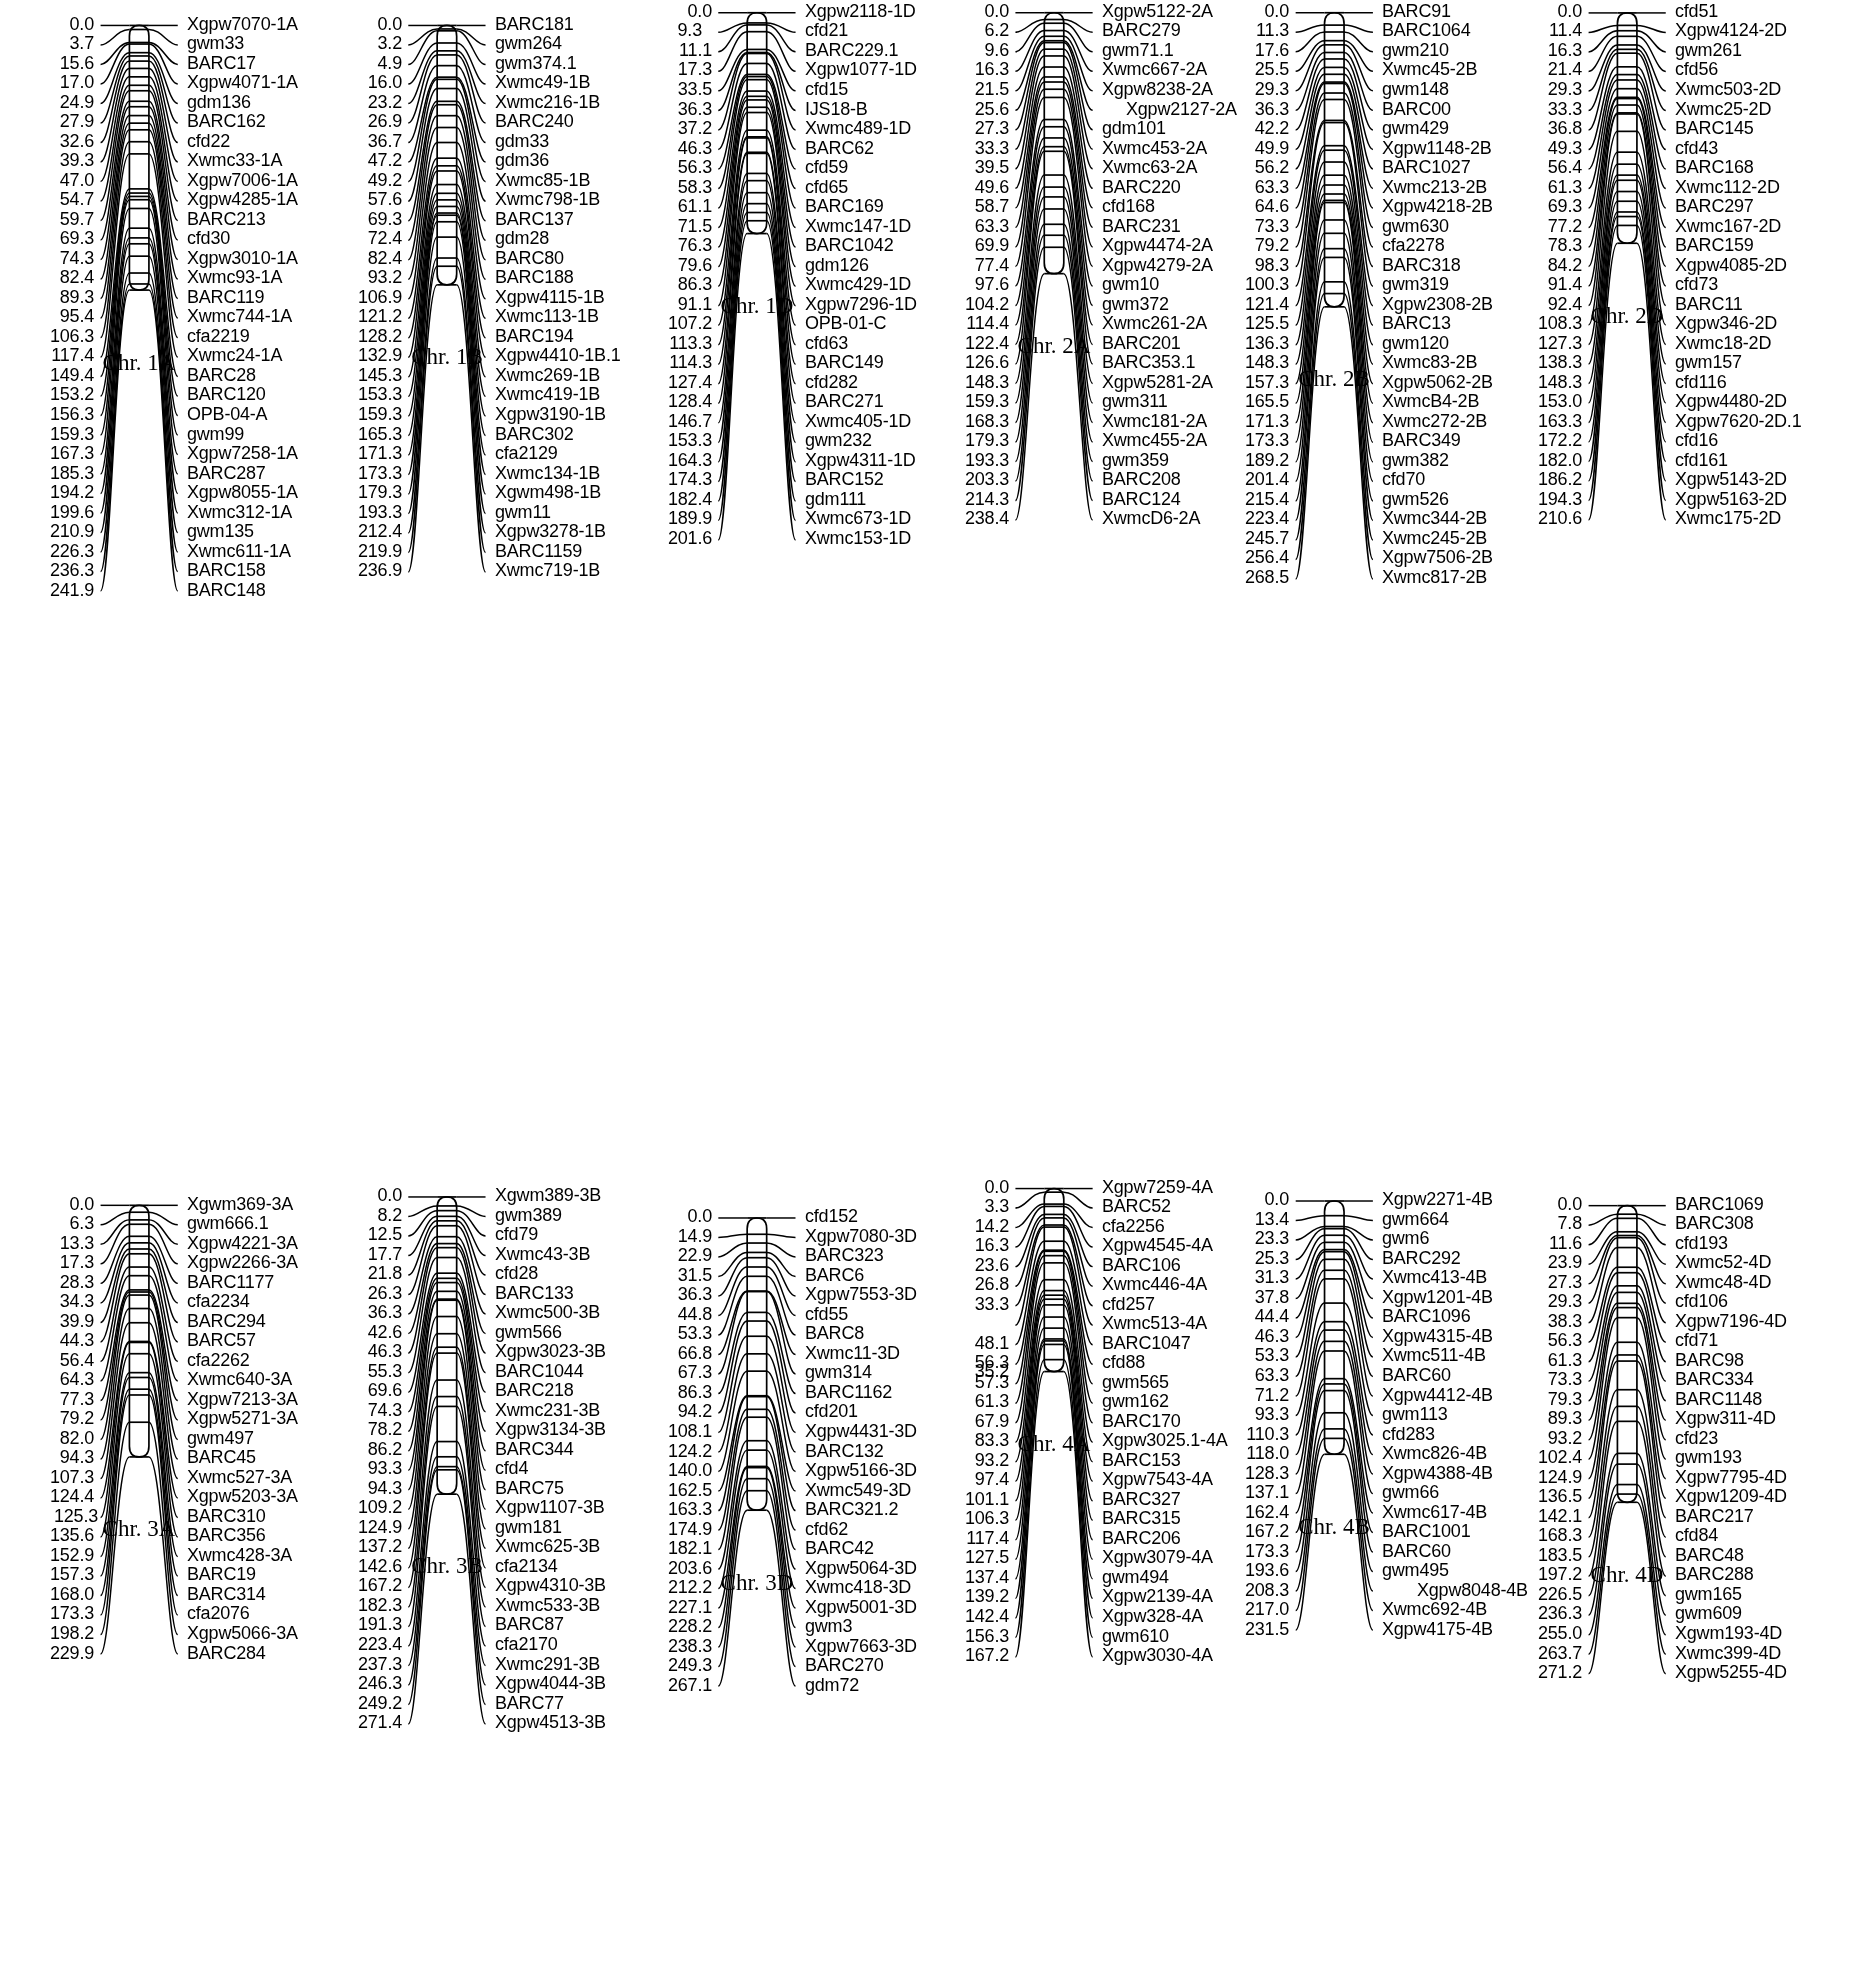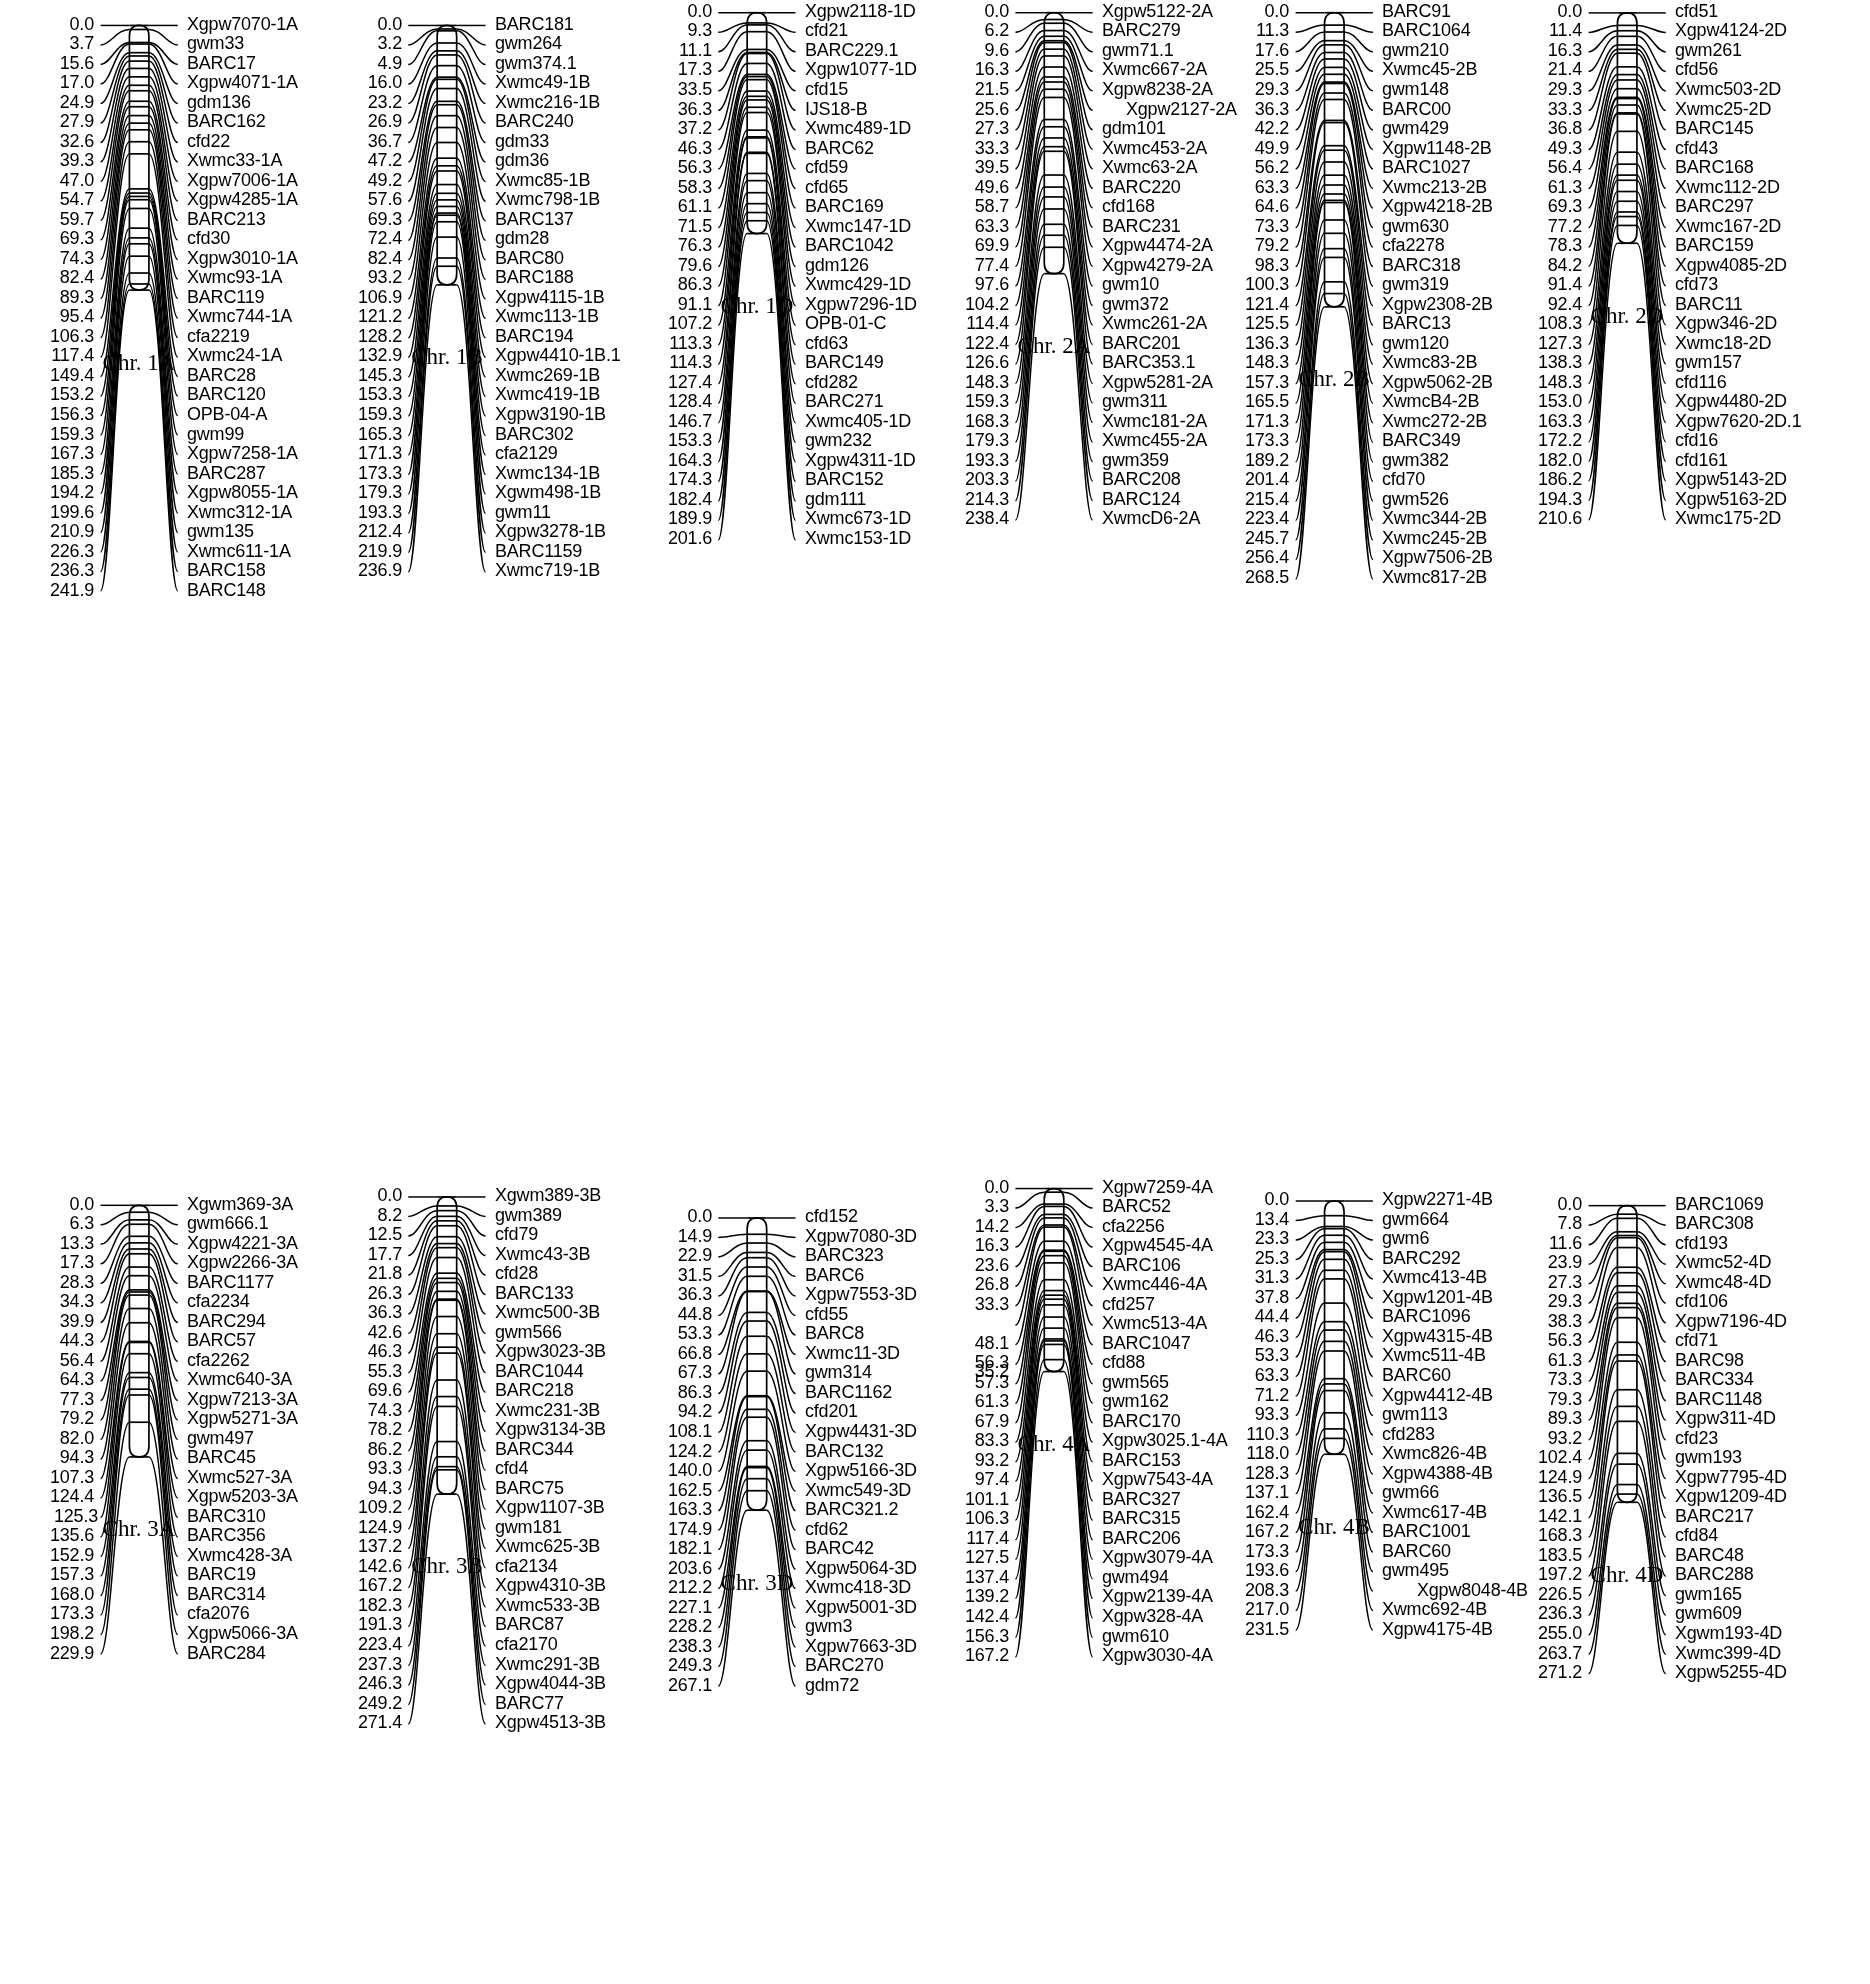--- a/index.html
+++ b/index.html
@@ -479,21 +479,21 @@
             <path d="M 376 500.59200000000004 C 406.6 500.59200000000004, 420.2 1180, 444 1180" fill="none" stroke="#000000" stroke-width="3.5"></path>
             <line x1="330" y1="519.942" x2="376" y2="519.942" stroke="#000000" stroke-width="4"></line>
             <path d="M 330 519.942 C 299.4 519.942, 285.8 1226, 262 1226" fill="none" stroke="#000000" stroke-width="3.5"></path>
             <path d="M 376 519.942 C 406.6 519.942, 420.2 1226, 444 1226" fill="none" stroke="#000000" stroke-width="3.5"></path>
             <line x1="330" y1="550.128" x2="376" y2="550.128" stroke="#000000" stroke-width="4"></line>
             <path d="M 330 550.128 C 299.4 550.128, 285.8 1272, 262 1272" fill="none" stroke="#000000" stroke-width="3.5"></path>
             <path d="M 376 550.128 C 406.6 550.128, 420.2 1272, 444 1272" fill="none" stroke="#000000" stroke-width="3.5"></path>
           </svg>
           <div class="pos-label" style="right: 205px; top: 1.9px;">0.0</div>
           <div class="marker-label" style="left: 198px; top: 1.9px;">Xgpw2118-1D</div>
-          <div class="pos-label" style="right: 205px; top: 21.4px; margin-left: 8px;">9.3</div>
+          <div class="pos-label" style="right: 215px; top: 21.4px; margin-left: 8px;">9.3</div>
           <div class="marker-label" style="left: 198px; top: 21.4px;">cfd21</div>
           <div class="pos-label" style="right: 205px; top: 41px;">11.1</div>
           <div class="marker-label" style="left: 198px; top: 41px;">BARC229.1</div>
           <div class="pos-label" style="right: 205px; top: 60px;">17.3</div>
           <div class="marker-label" style="left: 198px; top: 60px;">Xgpw1077-1D</div>
           <div class="pos-label" style="right: 205px; top: 80px;">33.5</div>
           <div class="marker-label" style="left: 198px; top: 80px;">cfd15</div>
           <div class="pos-label" style="right: 205px; top: 100px;">36.3</div>
           <div class="marker-label" style="left: 198px; top: 100px;">IJS18-B</div>
           <div class="pos-label" style="right: 205px; top: 119px;">37.2</div>

